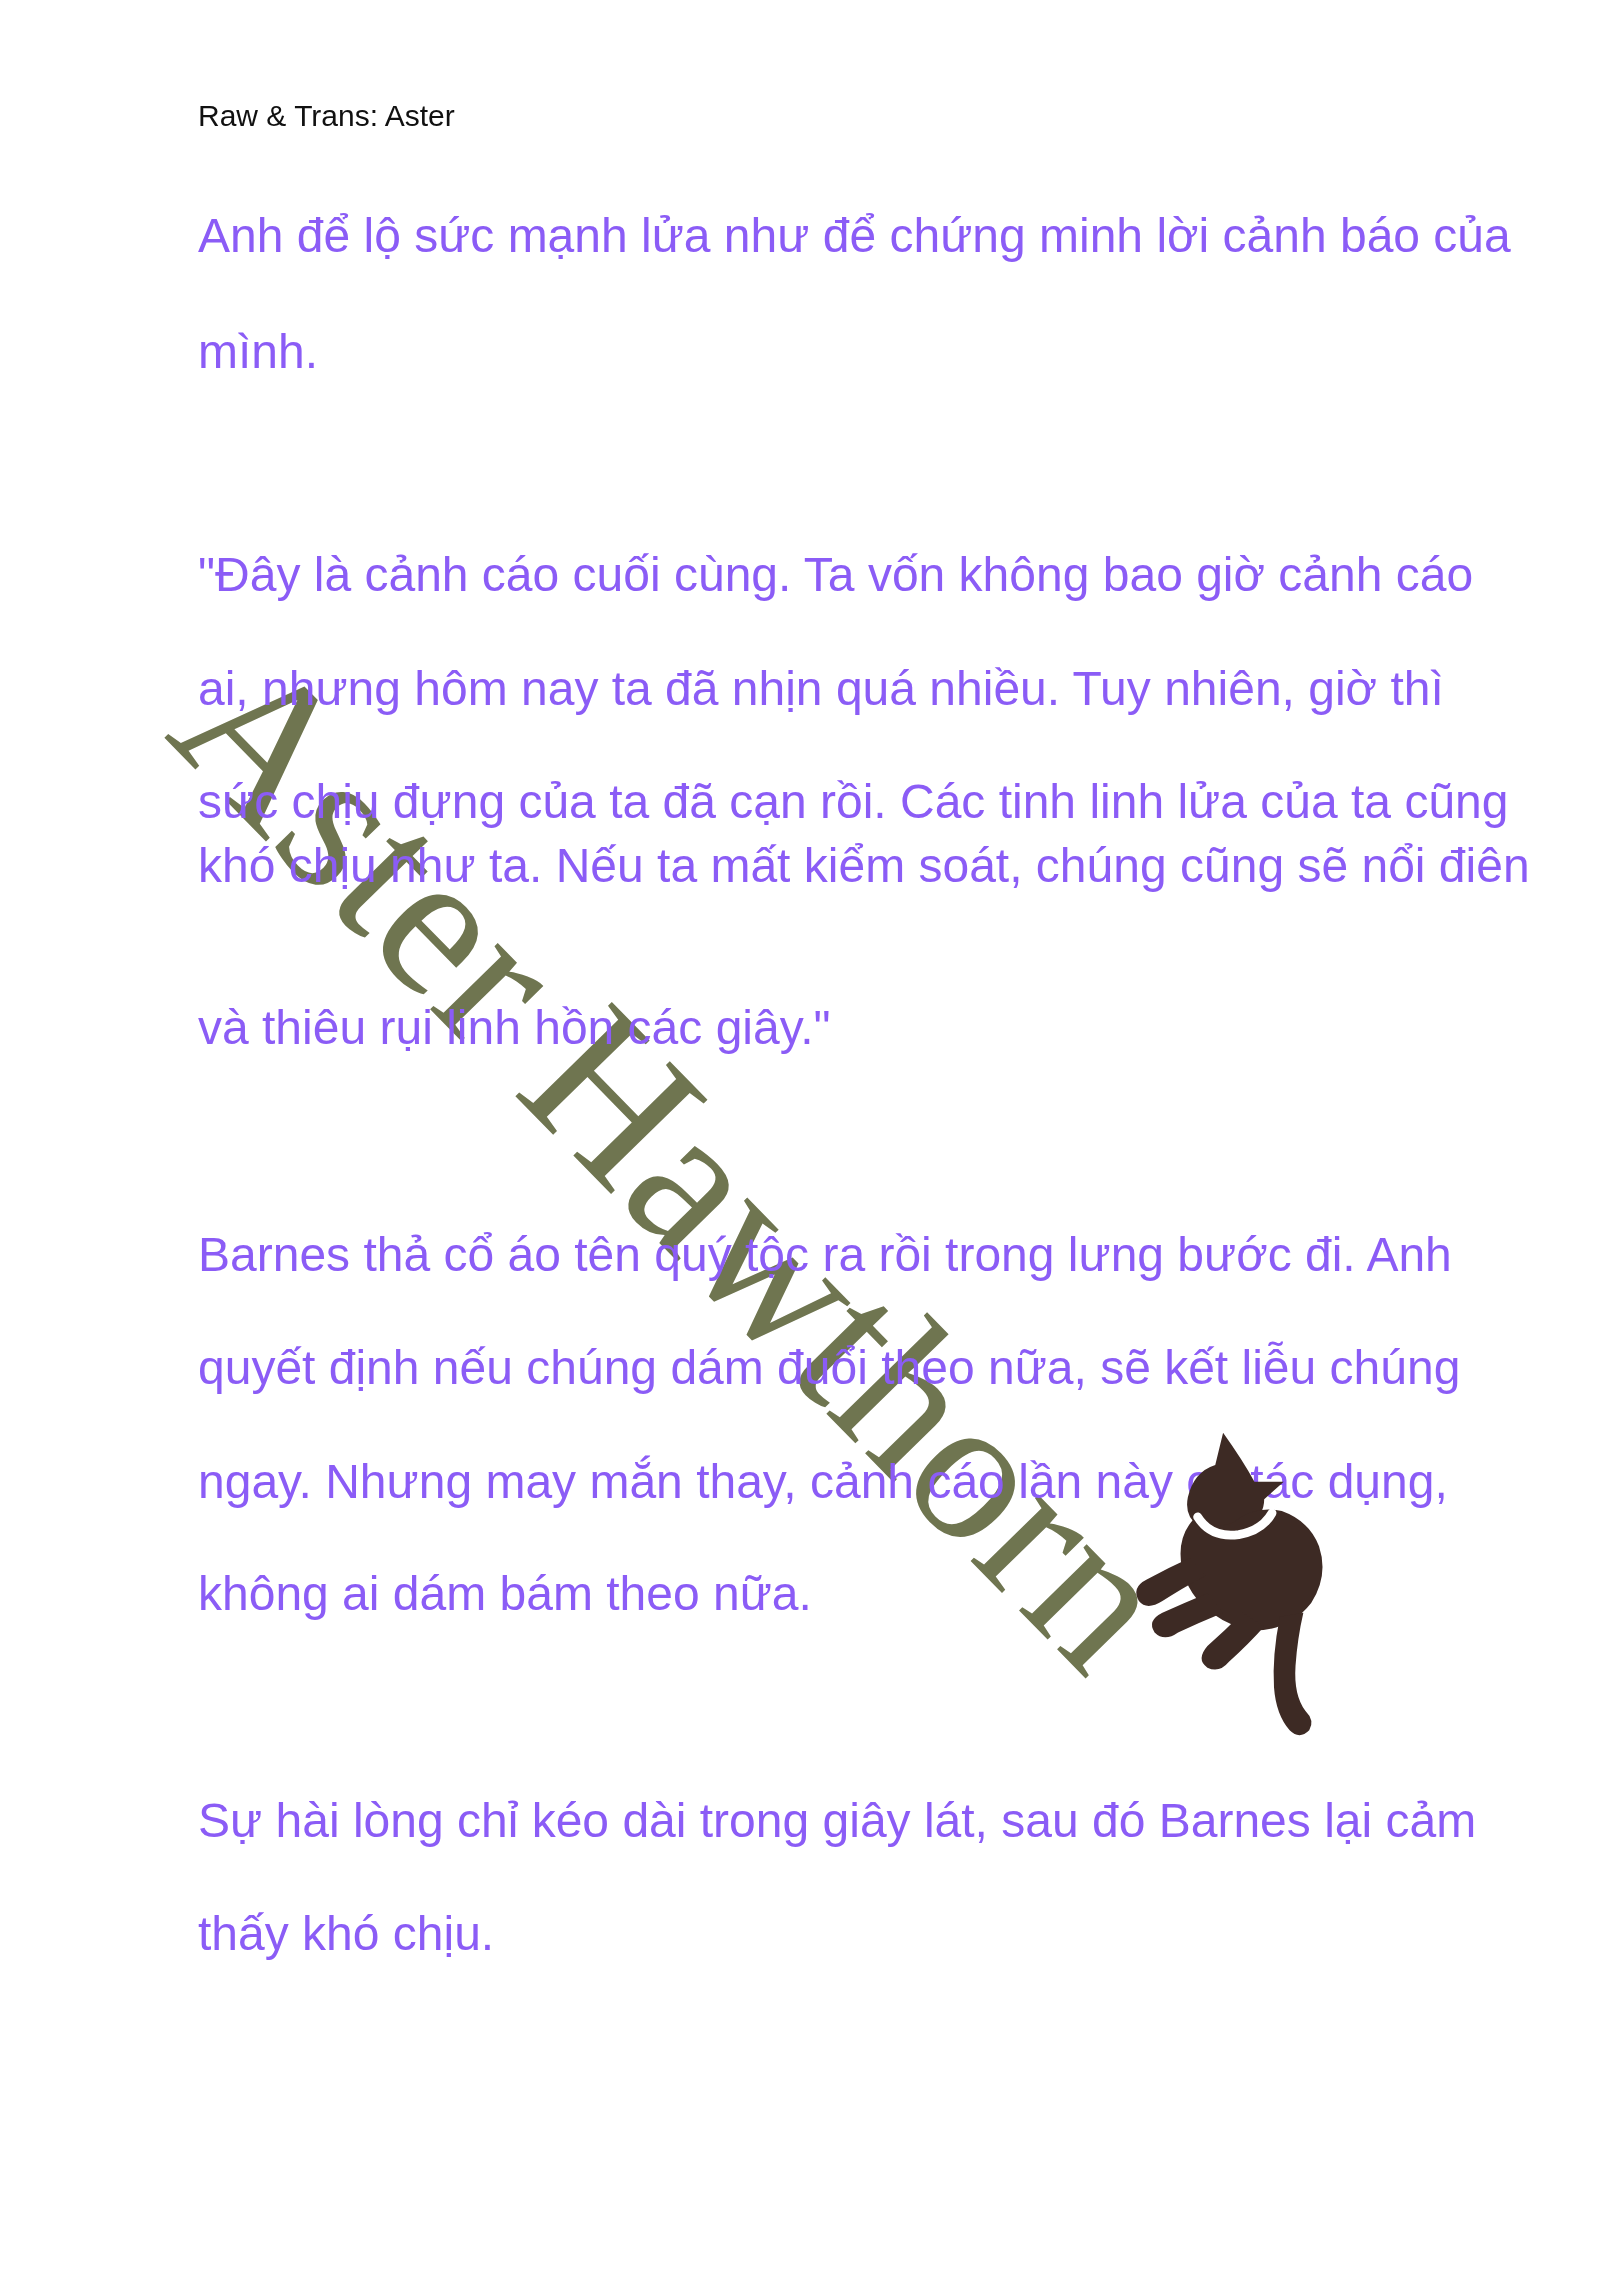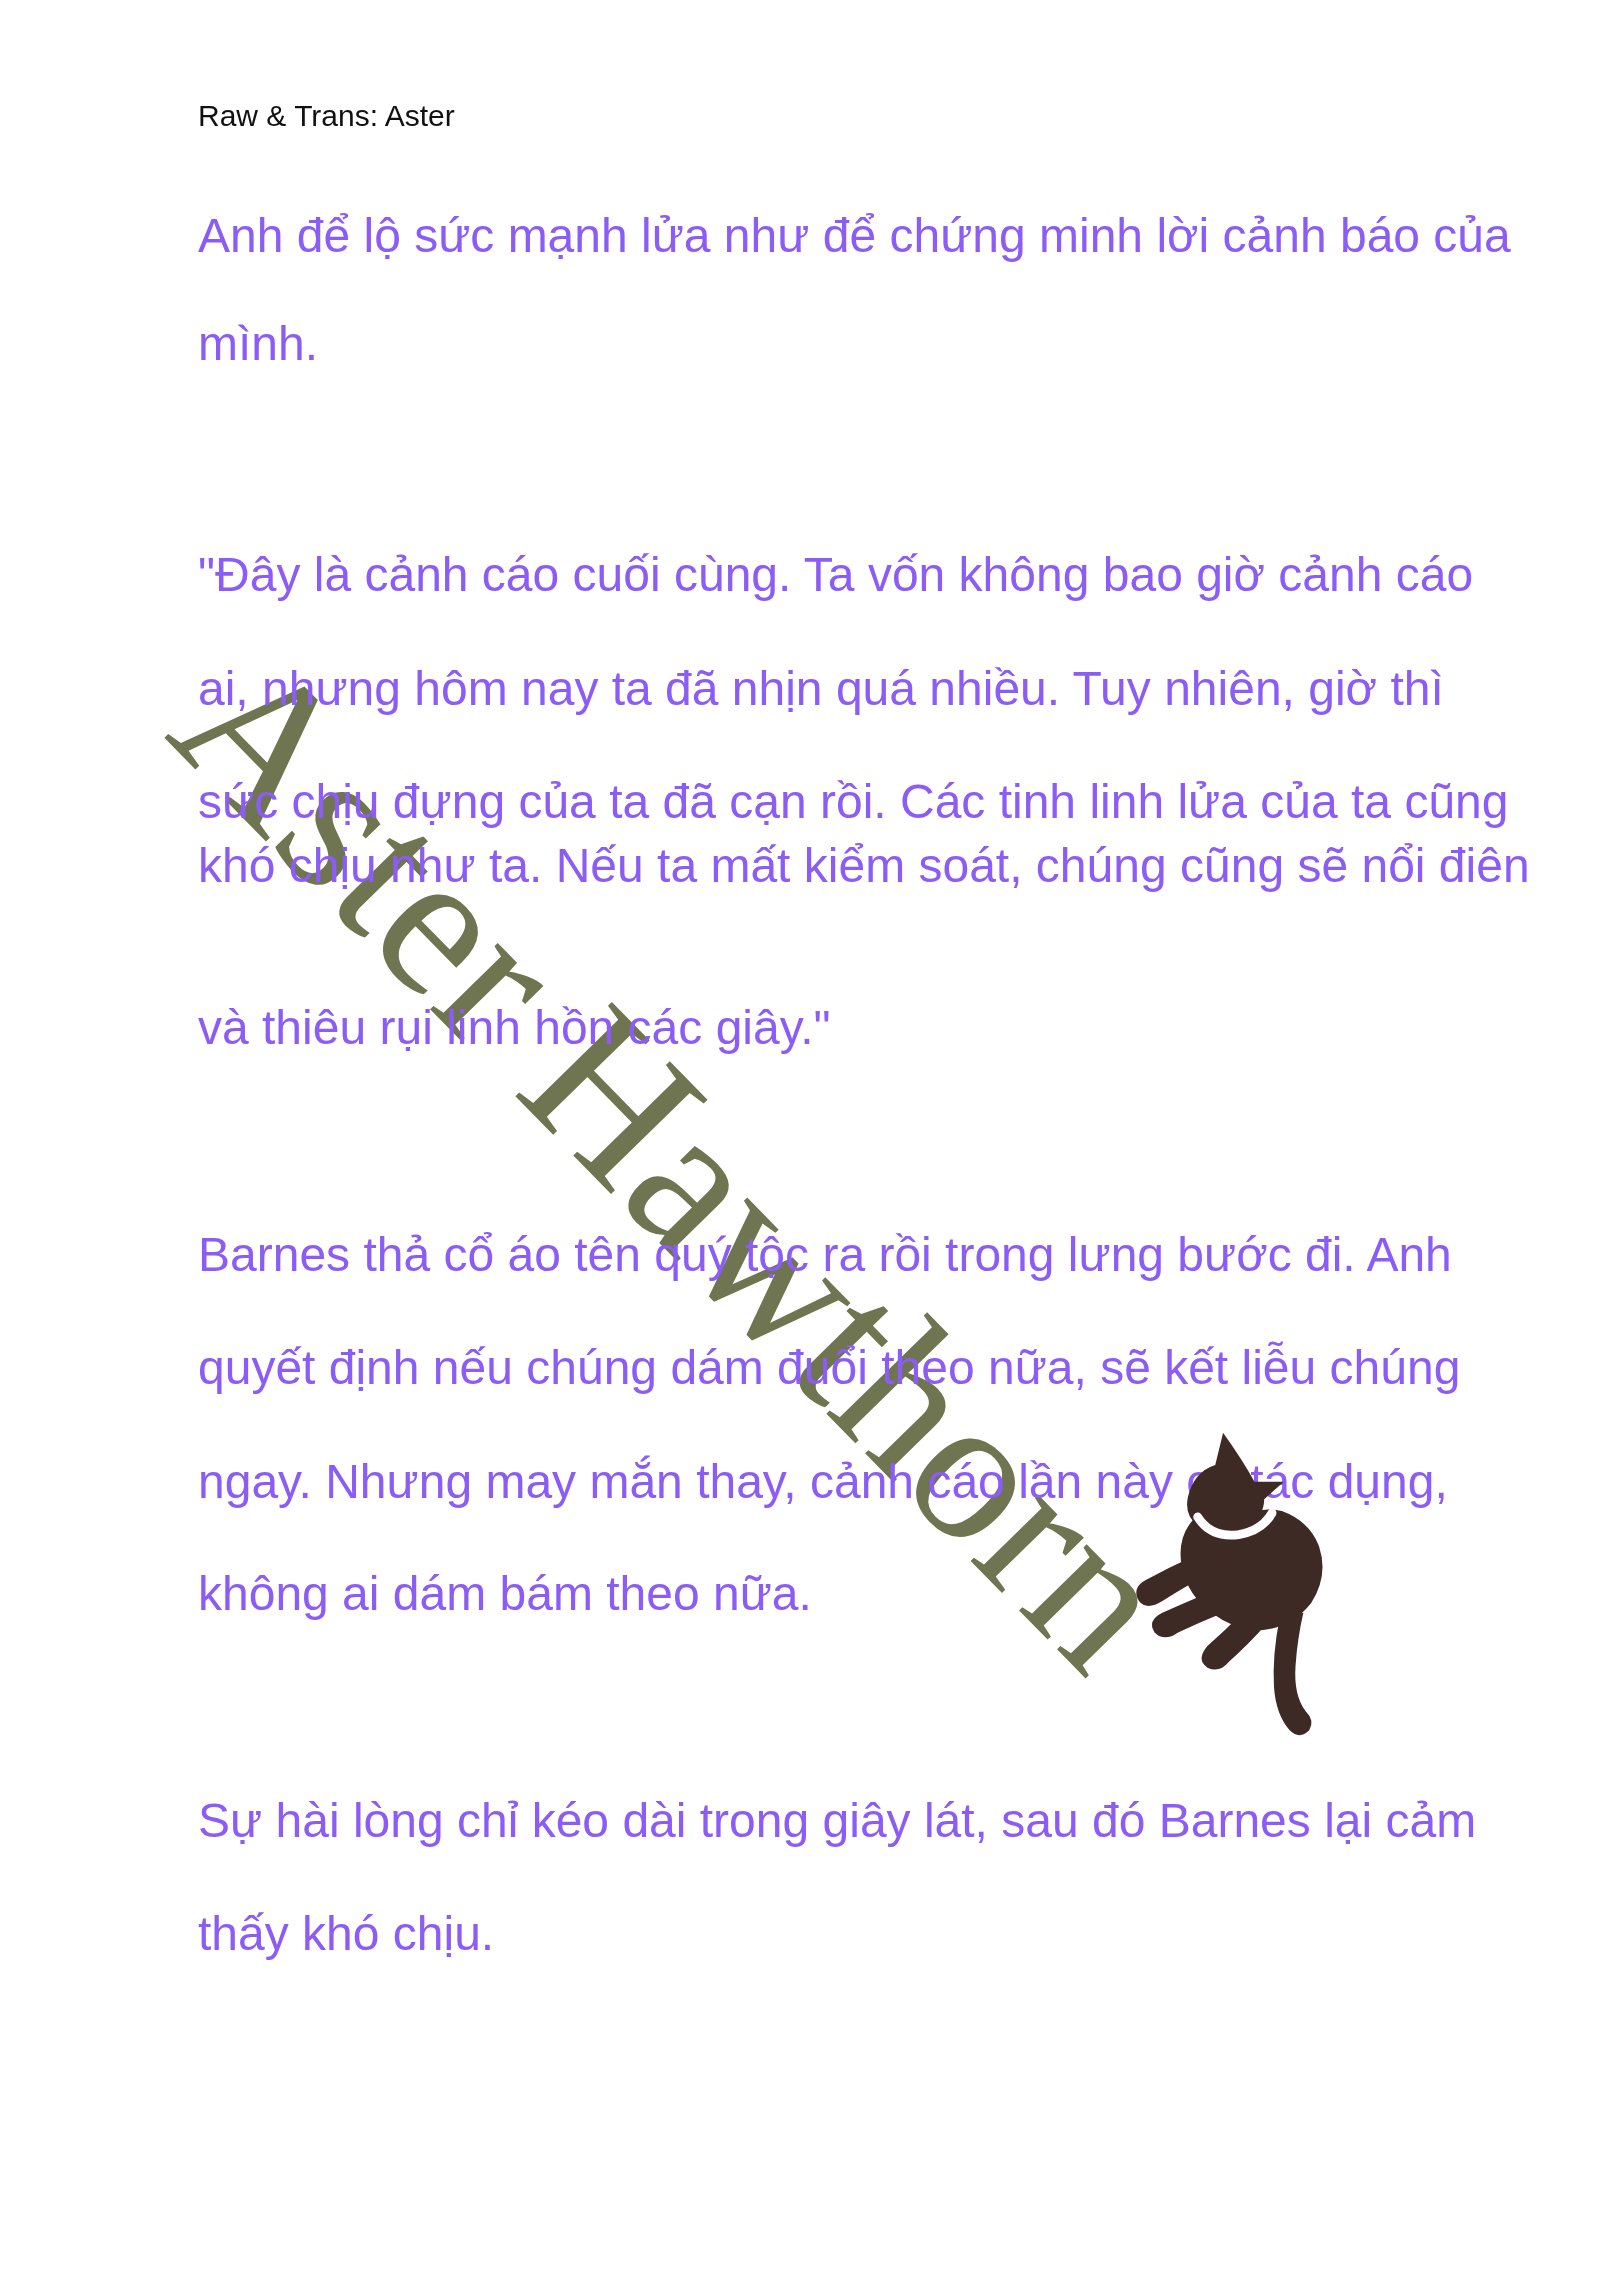--- a/index.html
+++ b/index.html
@@ -31,21 +31,21 @@
 <div class="page">
 
   <div class="header">Raw &amp; Trans: Aster</div>
 
   <div class="watermark-wrap">
     <div class="watermark-inner">Aster Hawthorn</div>
   </div>
 
   <div>
     <div class="line" style="top:208px">Anh để lộ sức mạnh lửa như để chứng minh lời cảnh báo của</div>
-    <div class="line" style="top:316px">mình.</div>
+    <div class="line" style="top:324px">mình.</div>
   </div>
 
   <div>
     <div class="line" style="top:547px">"Đây là cảnh cáo cuối cùng. Ta vốn không bao giờ cảnh cáo</div>
     <div class="line" style="top:661px">ai, nhưng hôm nay ta đã nhịn quá nhiều. Tuy nhiên, giờ thì</div>
     <div class="line" style="top:774px">sức chịu đựng của ta đã cạn rồi. Các tinh linh lửa của ta cũng</div>
     <div class="line" style="top:838px">khó chịu như ta. Nếu ta mất kiểm soát, chúng cũng sẽ nổi điên</div>
     <div class="line" style="top:1000px">và thiêu rụi linh hồn các giây."</div>
   </div>
 

